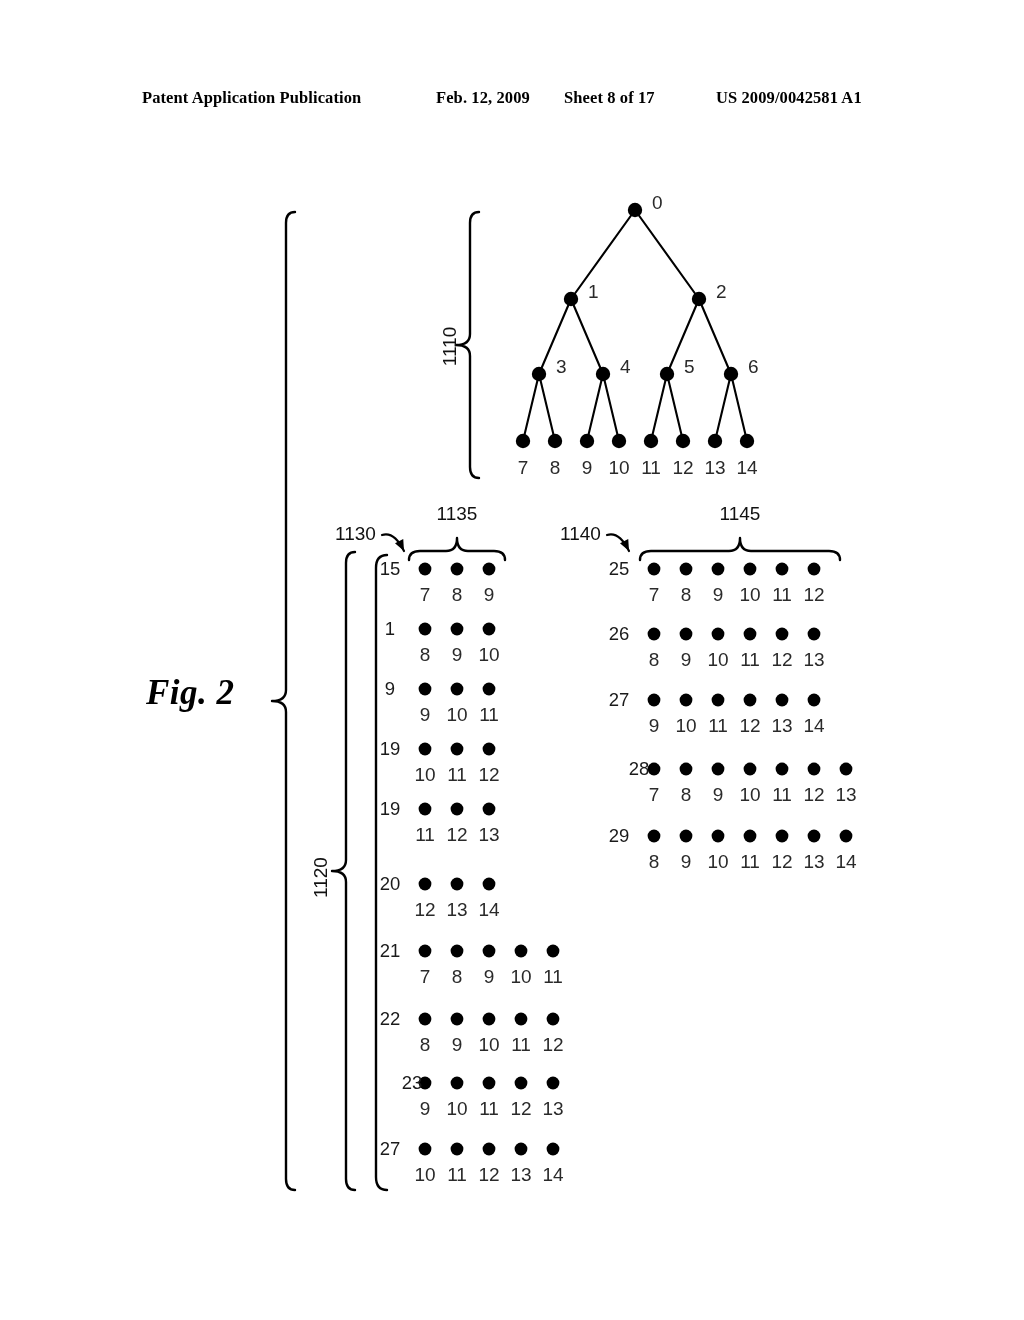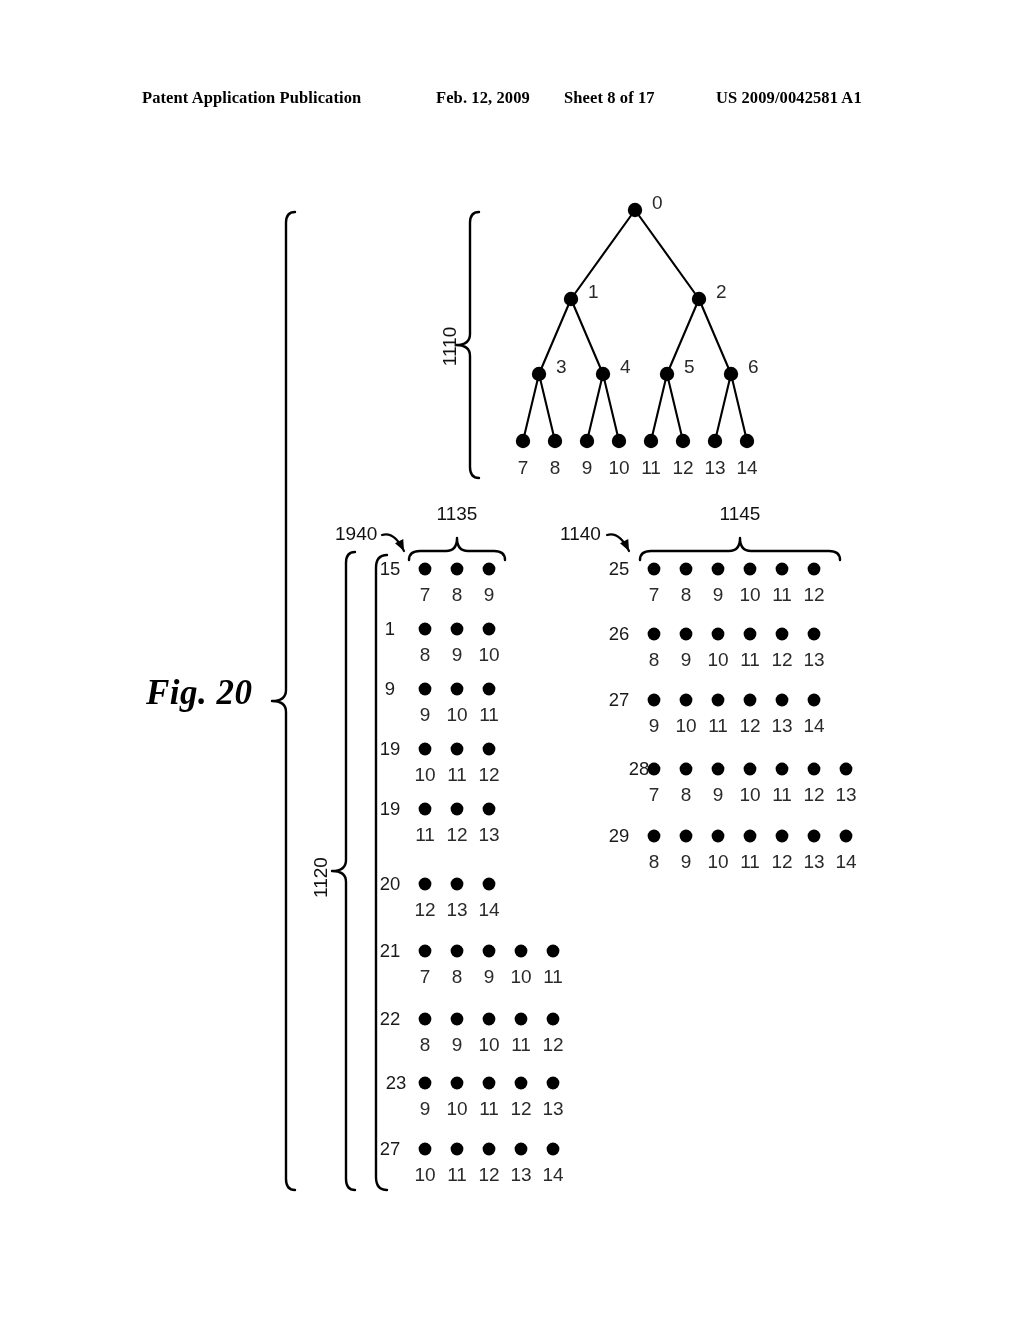--- a/index.html
+++ b/index.html
@@ -227,25 +227,25 @@
           <path d="M 382 535 Q 394.1 531 404 551" fill="none" stroke="#000000" stroke-width="2.2"></path>
           <polygon points="404,551 394.9975461223196,543.182338957192 403.242700495108,539.1009875426618" fill="#000000" stroke="none"></polygon>
         </g>
         <g>
           <path d="M 607 535 Q 619.1 531 629 551" fill="none" stroke="#000000" stroke-width="2.2"></path>
           <polygon points="629,551 619.9975461223196,543.182338957192 628.242700495108,539.1009875426618" fill="#000000" stroke="none"></polygon>
         </g>
       </g>
   </svg>
 
-  <div id="fig-caption">Fig. 20</div>
+  <div id="fig-caption">Fig. 2</div>
 
   <div class="fig-text ref-num rot90" id="ref-1110" style="left: 430px; top: 337px;">1110</div>
   <div class="fig-text ref-num rot90" id="ref-1120" style="left: 300px; top: 868px;">1120</div>
-  <div class="fig-text ref-num" id="ref-1130" style="left: 335px; top: 524px;">1940</div>
+  <div class="fig-text ref-num" id="ref-1130" style="left: 335px; top: 524px;">1130</div>
   <div class="fig-text ref-num centered" id="ref-1135" style="left: 457px; top: 504px;">1135</div>
   <div class="fig-text ref-num" id="ref-1140" style="left: 560px; top: 524px;">1140</div>
   <div class="fig-text ref-num centered" id="ref-1145" style="left: 740px; top: 504px;">1145</div>
 
   <div id="dynamic-labels">
       <div class="fig-text node-label" style="left: 652px; top: 193px;">0</div>
       <div class="fig-text node-label" style="left: 588px; top: 282px;">1</div>
       <div class="fig-text node-label" style="left: 716px; top: 282px;">2</div>
       <div class="fig-text node-label" style="left: 556px; top: 357px;">3</div>
       <div class="fig-text node-label" style="left: 620px; top: 357px;">4</div>
@@ -288,21 +288,21 @@
       <div class="fig-text node-label centered" style="left: 457px; top: 967px;">8</div>
       <div class="fig-text node-label centered" style="left: 489px; top: 967px;">9</div>
       <div class="fig-text node-label centered" style="left: 521px; top: 967px;">10</div>
       <div class="fig-text node-label centered" style="left: 553px; top: 967px;">11</div>
       <div class="fig-text row-index centered" style="left: 390px; top: 1010px;">22</div>
       <div class="fig-text node-label centered" style="left: 425px; top: 1035px;">8</div>
       <div class="fig-text node-label centered" style="left: 457px; top: 1035px;">9</div>
       <div class="fig-text node-label centered" style="left: 489px; top: 1035px;">10</div>
       <div class="fig-text node-label centered" style="left: 521px; top: 1035px;">11</div>
       <div class="fig-text node-label centered" style="left: 553px; top: 1035px;">12</div>
-      <div class="fig-text row-index centered" style="left: 396px; top: 1074px;">23</div>
+      <div class="fig-text row-index centered" style="left: 412px; top: 1074px;">23</div>
       <div class="fig-text node-label centered" style="left: 425px; top: 1099px;">9</div>
       <div class="fig-text node-label centered" style="left: 457px; top: 1099px;">10</div>
       <div class="fig-text node-label centered" style="left: 489px; top: 1099px;">11</div>
       <div class="fig-text node-label centered" style="left: 521px; top: 1099px;">12</div>
       <div class="fig-text node-label centered" style="left: 553px; top: 1099px;">13</div>
       <div class="fig-text row-index centered" style="left: 390px; top: 1140px;">27</div>
       <div class="fig-text node-label centered" style="left: 425px; top: 1165px;">10</div>
       <div class="fig-text node-label centered" style="left: 457px; top: 1165px;">11</div>
       <div class="fig-text node-label centered" style="left: 489px; top: 1165px;">12</div>
       <div class="fig-text node-label centered" style="left: 521px; top: 1165px;">13</div>

